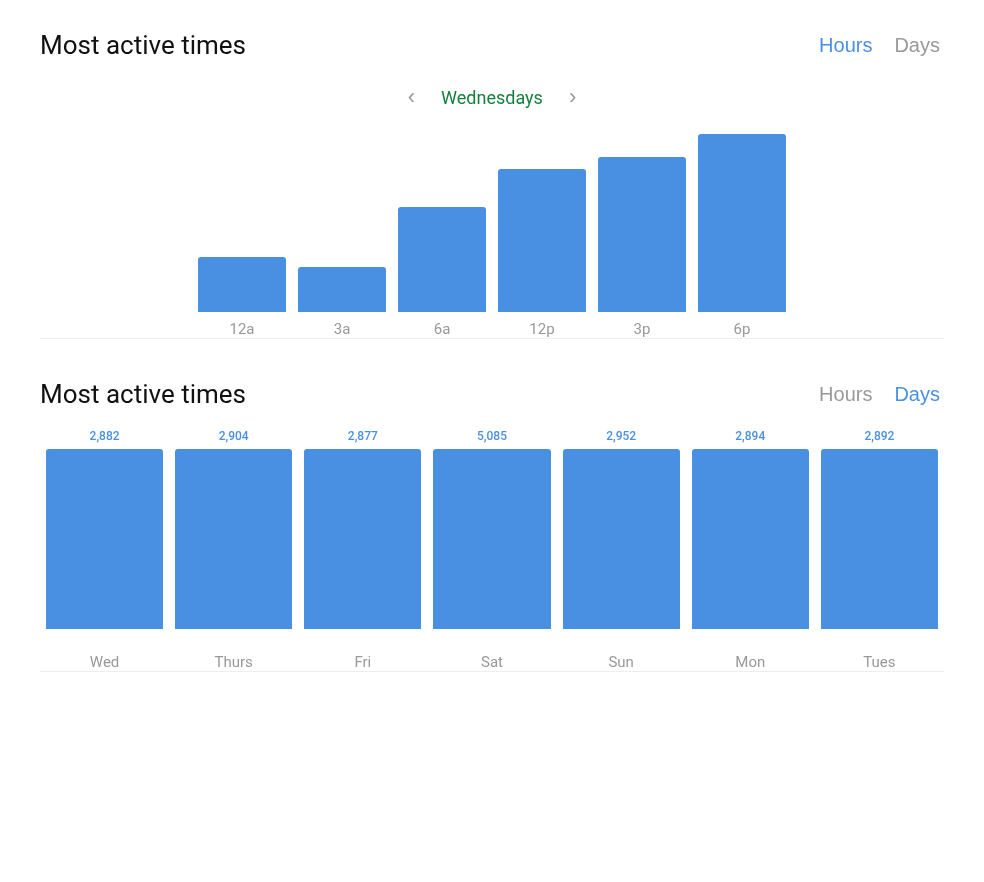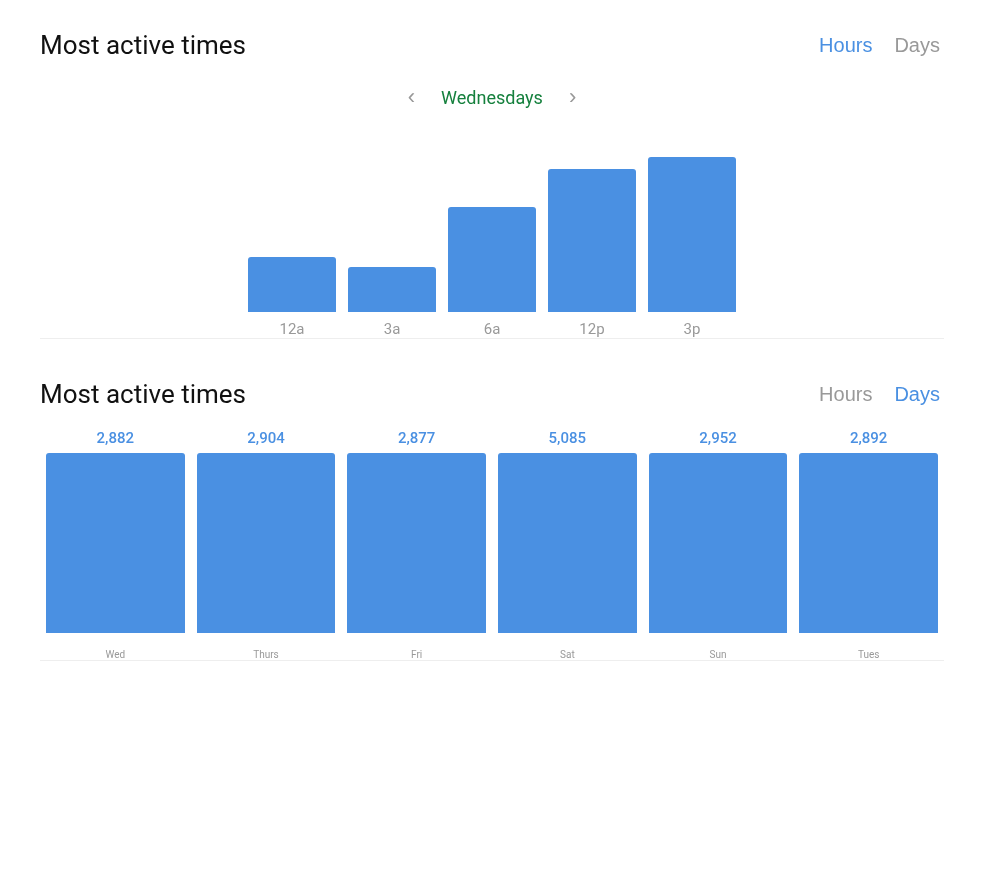--- a/index.html
+++ b/index.html
@@ -120,37 +120,37 @@
 
     .days-bar-col {
       display: flex;
       flex-direction: column;
       align-items: center;
       flex: 1;
       padding: 0 6px;
     }
 
     .days-bar-value {
-      font-size: 15px;
+      font-size: 12px;
       color: #4a90e2;
       margin-bottom: 6px;
       font-weight: 500;
     }
 
     .days-bar {
       background: #4a90e2;
       border-radius: 3px 3px 0 0;
       width: 100%;
       height: 180px;
     }
 
     .days-bar-label {
-      font-size: 10px;
-      color: #999;
-      margin-top: 16px;
+      font-size: 15px;
+      color: #999;
+      margin-top: 24px;
     }
 
     .chart-area {
       border-bottom: 1px solid #eee;
       padding-bottom: 0;
     }
   </style>
 </head>
 <body>
 
@@ -185,20 +185,24 @@
           <span class="bar-label">6a</span>
         </div>
         <div class="bar-col">
           <div class="bar" style="height: 143px;"></div>
           <span class="bar-label">12p</span>
         </div>
         <div class="bar-col">
           <div class="bar" style="height: 155px;"></div>
           <span class="bar-label">3p</span>
         </div>
+        <div class="bar-col">
+          <div class="bar" style="height: 178px;"></div>
+          <span class="bar-label">6p</span>
+        </div>
       </div>
   </div>
 </div>
 
 <div class="section days-section">
   <div class="section-header">
     <span class="section-title">Most active times</span>
     <div class="toggle-group">
       <button class="toggle-btn inactive">Hours</button>
       <button class="toggle-btn active">Days</button>
@@ -227,19 +231,24 @@
           <span class="days-bar-value">5,085</span>
           <div class="days-bar"></div>
           <span class="days-bar-label">Sat</span>
         </div>
         <div class="days-bar-col">
           <span class="days-bar-value">2,952</span>
           <div class="days-bar"></div>
           <span class="days-bar-label">Sun</span>
         </div>
         <div class="days-bar-col">
+          <span class="days-bar-value">2,894</span>
+          <div class="days-bar"></div>
+          <span class="days-bar-label">Mon</span>
+        </div>
+        <div class="days-bar-col">
           <span class="days-bar-value">2,892</span>
           <div class="days-bar"></div>
           <span class="days-bar-label">Tues</span>
         </div>
       </div>
   </div>
 </div>
 
 </body></html>

